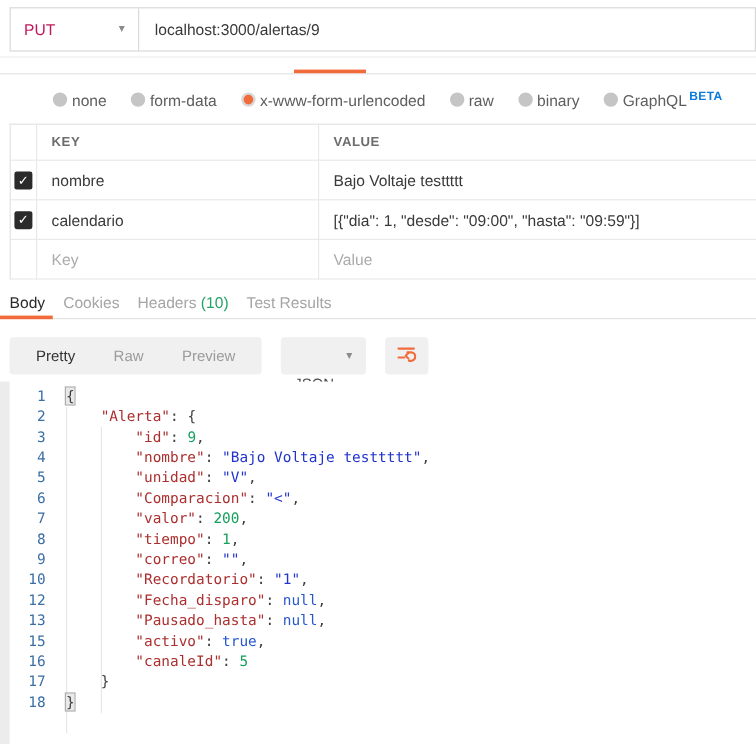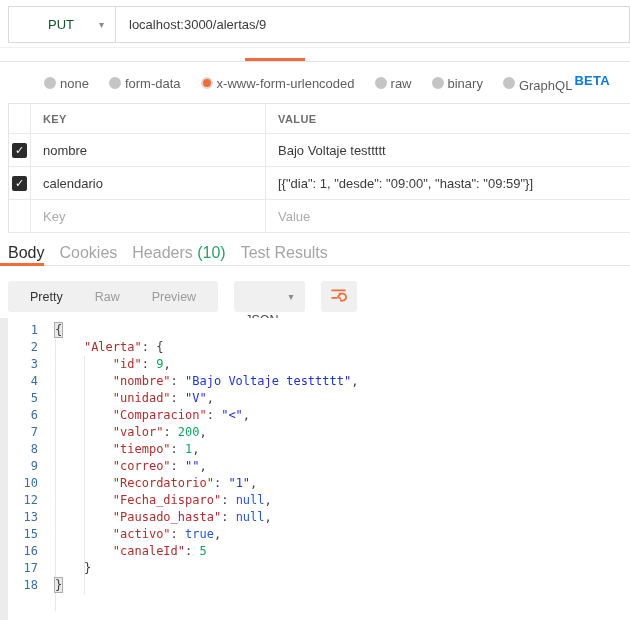--- a/index.html
+++ b/index.html
@@ -5,56 +5,56 @@
   * { margin:0; padding:0; box-sizing:border-box; }
   html,body { background:#fff; }
   body { font-family:"Liberation Sans","DejaVu Sans",sans-serif; color:#282828; }
   #screen { position:relative; width:630px; height:620px; background:#fff; overflow:hidden; }
 
   
   .request-bar { position:absolute; top:6px; left:8px; right:0; height:37px;
     border:1px solid #D9D9D9; display:flex; background:#fff; }
   .method-select { width:107px; border-right:1px solid #D9D9D9; display:flex;
     align-items:center; justify-content:space-between; padding:0 11px; cursor:pointer; }
-  .method-select .label { font-size:13px; color:#14532d;margin-left:28px; }
+  .method-select .label { font-size:13px; color:#be185d; }
   .chev { font-size:10px; color:#8A8A8A; line-height:1; }
   .url-input { flex:1; border:0; outline:none; padding:0 13px; font-size:13px;
     color:#3A3A3A; font-family:"Liberation Sans","DejaVu Sans",sans-serif; background:transparent; }
 
   
   .tabs-strip { position:absolute; top:47px; left:0; right:0; height:15px;
     border-top:1px solid #EFEFEF; border-bottom:1px solid #E4E4E4; }
   .body-indicator { position:absolute; bottom:0; left:245px; width:60px; height:3px; background:#F26B3A; }
 
   
   .radio-row { position:absolute; top:63px; left:8px; right:0; height:40px;
     display:flex; align-items:center; padding-left:36px; gap:20px; }
   .radio-opt { display:flex; align-items:center; gap:4px; cursor:pointer; }
   .radio-opt .dot { width:12px; height:12px; border-radius:50%; background:#C5C5C5; border:2px solid #C5C5C5; }
   .radio-opt.selected .dot { background:#F26B3A; border:2px solid #D8D8D8; }
   .radio-opt .rlabel { font-size:13px; color:#5E5E5E; }
-  sup.beta { color:#0A7BDD; font-size:13px; font-weight:bold; letter-spacing:.3px; margin-left:2px; }
+  sup.beta { color:#0A7BDD; font-size:10px; font-weight:bold; letter-spacing:.3px; margin-left:2px; }
 
   
   .kv-table { position:absolute; top:103px; left:8px; right:0;
     border-top:1px solid #E3E3E3; border-left:1px solid #E3E3E3; background:#fff; }
   .kv-row { display:grid; grid-template-columns:22px 235px 1fr; }
   .kv-cell { border-bottom:1px solid #E9E9E9; border-right:1px solid #E9E9E9;
     display:flex; align-items:center; padding-left:12px; height:33px; font-size:13px; color:#3A3A3A; }
   .kv-row .kv-cell:last-child { border-right:0; }
   .kv-row.head .kv-cell { height:30px; font-size:11px; font-weight:bold; color:#6D6D6D; letter-spacing:.4px; }
   .kv-cell.cbx { padding-left:0; justify-content:center; }
   .checkbox { width:15px; height:15px; background:#2B2B2B; border-radius:2px; color:#fff;
     font-size:11px; display:flex; align-items:center; justify-content:center; cursor:pointer; }
   .kv-row.placeholder .kv-cell { color:#ABABAB; }
 
   
   .response-tabs { position:absolute; top:240px; left:0; right:0; height:26px;
     border-bottom:1px solid #E4E4E4; display:flex; align-items:center; padding-left:8px; gap:15px; }
-  .rtab { font-size:16px; color:#A5A5A5; cursor:pointer; white-space:nowrap; }
+  .rtab { font-size:13px; color:#A5A5A5; cursor:pointer; white-space:nowrap; }
   .rtab.active { color:#2B2B2B; }
   .rtab .count { color:#26A269; }
   .rtab-underline { position:absolute; left:0; bottom:-1px; width:44px; height:3px; background:#F26B3A; }
 
   
   .view-toolbar { position:absolute; top:281px; left:8px; right:0; height:31px;
     display:flex; align-items:center; }
   .modes { background:#F0F0F0; border-radius:3px; height:31px; display:flex; align-items:center; padding:0 6px; }
   .mode { padding:0 16px; font-size:12.5px; color:#9B9B9B; cursor:pointer; }
   .mode.active { color:#333; }

